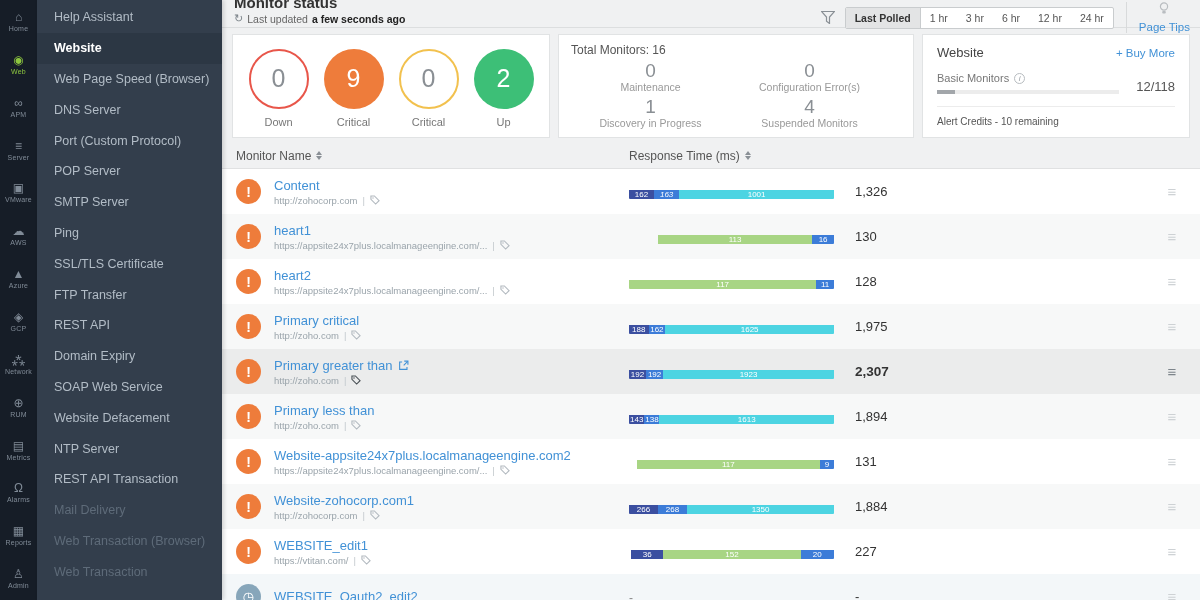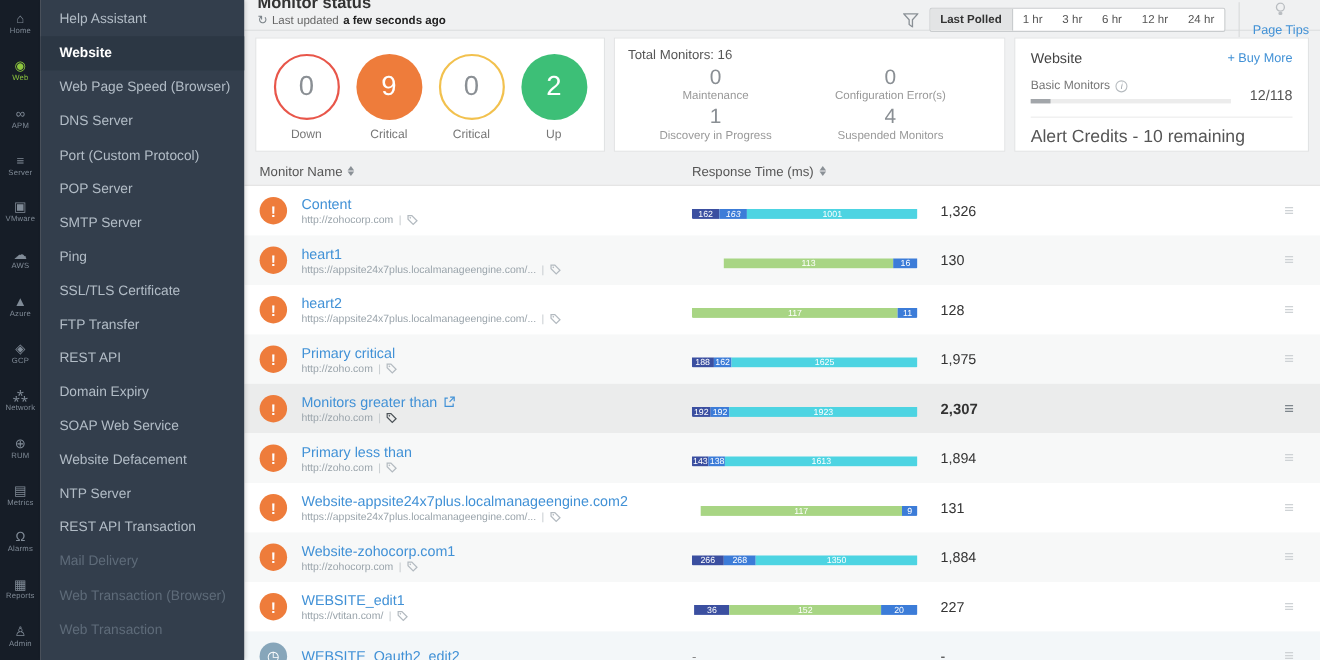--- a/index.html
+++ b/index.html
@@ -54,21 +54,21 @@
   .lic-top { display:flex; justify-content:space-between; align-items:center; }
   .lic-title { font-size:13px; color:#444; }
   .buy-more { font-size:11.5px; color:#4191d6; cursor:pointer; }
   .lic-meter { display:flex; align-items:flex-end; margin-top:12px; }
   .meter-left { flex:1; }
   .meter-label { font-size:11px; color:#777; display:flex; align-items:center; gap:5px; }
   .info-dot { width:11px; height:11px; border-radius:50%; border:1px solid #b7bcc0; color:#9aa0a5; font-size:8px; display:inline-flex; align-items:center; justify-content:center; font-style:italic; cursor:pointer; }
   .meter-bar { height:4px; background:#ececec; margin-top:6px; width:96%; }
   .meter-fill { height:100%; background:#a2a6aa; }
   .meter-value { font-size:13px; color:#555; margin-left:10px; white-space:nowrap; }
-  .lic-foot { border-top:1px solid #ececec; margin-top:12px; padding-top:9px; font-size:16px; color:#555; }
+  .lic-foot { border-top:1px solid #ececec; margin-top:12px; padding-top:9px; font-size:10px; color:#555; }
 
   
   .grid-cols { display:grid; grid-template-columns:14px 30px 8px 355px 210px 16px 80px 1fr 36px 10px; align-items:center; }
   .thead { height:26px; margin-top:5px; border-bottom:1px solid #e0e1e2; }
   .th { font-size:12px; color:#555; display:flex; align-items:center; gap:5px; cursor:pointer; }
   .th-name { grid-column:2 / 5; }
   .th-resp { grid-column:5; }
   .sort { display:inline-flex; flex-direction:column; gap:1px; }
   .sort i { display:block; width:0; height:0; border-left:3.5px solid transparent; border-right:3.5px solid transparent; }
   .sort .up { border-bottom:4px solid #8a9096; }
@@ -409,21 +409,21 @@
               <div class="seg" style="width: 82.2785%; background: rgb(77, 212, 226);">1625</div>
             </div>
           </div>
           <div class="total-cell">1,975</div>
           <div class="row-menu">≡</div>
         </div>
         <div class="row grid-cols hovered">
           <div class="sicon s-crit">!</div>
           <div class="name-cell">
             <div class="m-name">
-              <span>Monitors greater than</span>
+              <span>Primary greater than</span>
               <span class="ext">
                 <svg width="11" height="11" viewBox="0 0 12 12">
                   <path d="M4.5 2.2 H1.8 v8 h8 V7.5" fill="none" stroke="#4191d6" stroke-width="1.2"></path>
                   <path d="M6.8 1.2 h4 v4" fill="none" stroke="#4191d6" stroke-width="1.2"></path>
                   <path d="M10.6 1.4 L6.2 5.8" stroke="#4191d6" stroke-width="1.2"></path>
                 </svg>
               </span>
             </div>
             <div class="m-url">
               <span class="url-text">http://zoho.com</span>

